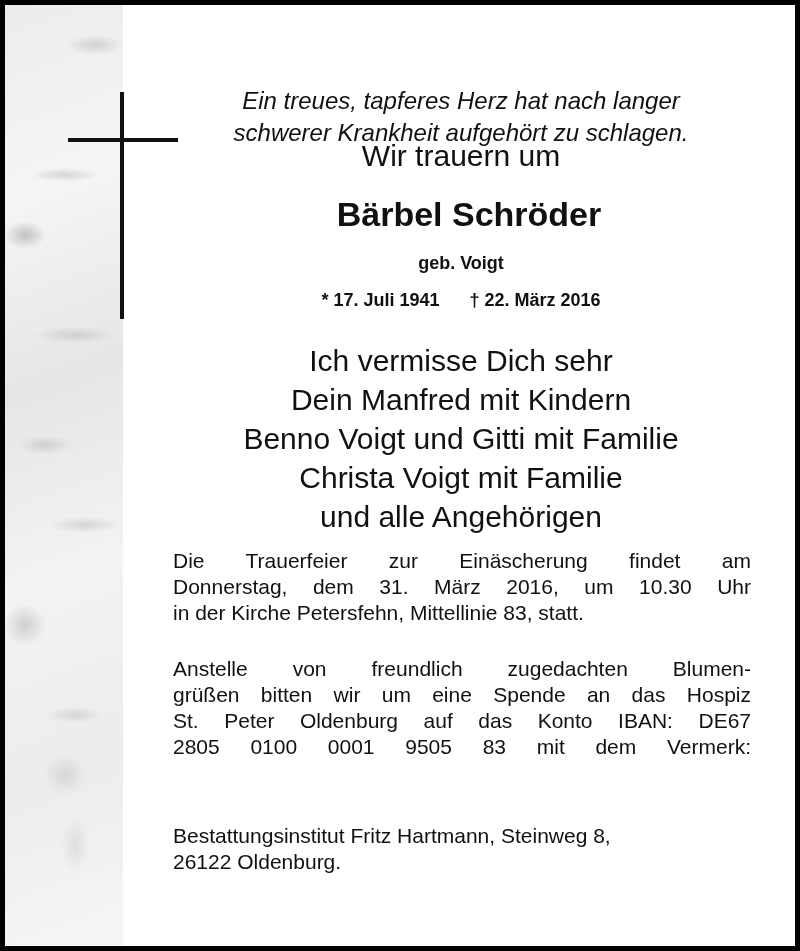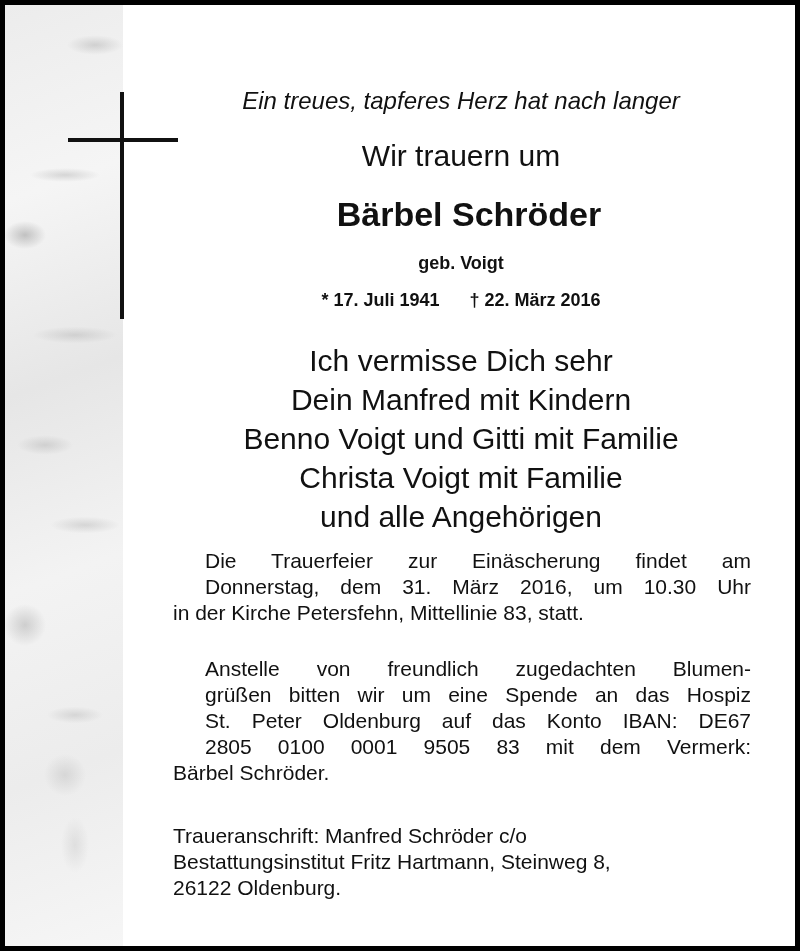--- a/index.html
+++ b/index.html
@@ -34,35 +34,36 @@
   .name { position: absolute; top: 184px; left: 8px; width: 100%; font-weight: bold; font-size: 34px; line-height: 50px; }
   .nee { position: absolute; top: 244px; left: 0; width: 100%; font-weight: bold; font-size: 18px; line-height: 28px; }
   .dates { position: absolute; top: 281px; left: 0; width: 100%; font-weight: bold; font-size: 18px; line-height: 28px; }
   .dates span { white-space: pre; }
   .mourners { position: absolute; top: 336px; left: 0; width: 100%; font-size: 30px; line-height: 39px; }
   .para { position: absolute; left: 3px; width: 578px; font-size: 21px; line-height: 26px; text-align: justify; }
   .p1 { top: 543px; }
   .p2 { top: 651px; }
   .p3 { top: 818px; text-align: left; }
   .line { display: block; }
-  .just { text-align: justify; text-align-last: justify; margin-left: 32px; }
+  .just { text-align: justify; text-align-last: justify; }
 </style>
 </head>
 <body>
 
 <div class="frame">
   <div class="marble"></div>
   <div>
     <div class="cross-v"></div>
     <div class="cross-h"></div>
   </div>
 
   <div class="content">
     <div class="motto center">
       <span class="line">Ein treues, tapferes Herz hat nach langer</span>
+      <span class="line">schwerer Krankheit aufgehört zu schlagen.</span>
     </div>
 
     <div class="intro center">Wir trauern um</div>
 
     <div class="name center">Bärbel Schröder</div>
 
     <div class="nee center">geb. Voigt</div>
 
     <div class="dates center">
       <span>* 17. Juli 1941</span><span>      </span><span>† 22. März 2016</span>
@@ -80,22 +81,20 @@
       <span class="line just">Die Trauerfeier zur Einäscherung findet am</span>
       <span class="line just">Donnerstag, dem 31. März  2016, um 10.30 Uhr</span>
       <span class="line">in der Kirche Petersfehn, Mittellinie 83, statt.</span>
     </div>
 
     <div class="para p2">
       <span class="line just">Anstelle von freundlich zugedachten Blumen-</span>
       <span class="line just">grüßen bitten wir um eine Spende an das Hospiz</span>
       <span class="line just">St. Peter Oldenburg auf das Konto IBAN: DE67</span>
       <span class="line just">2805 0100 0001 9505 83 mit dem Vermerk:</span>
-      <span class="line">Bärbel Schröder.</span>
     </div>
 
     <div class="para p3">
-      <span class="line">Traueranschrift: Manfred Schröder c/o</span>
       <span class="line">Bestattungsinstitut Fritz Hartmann, Steinweg 8,</span>
       <span class="line">26122 Oldenburg.</span>
     </div>
   </div>
 </div>
 
 </body></html>

